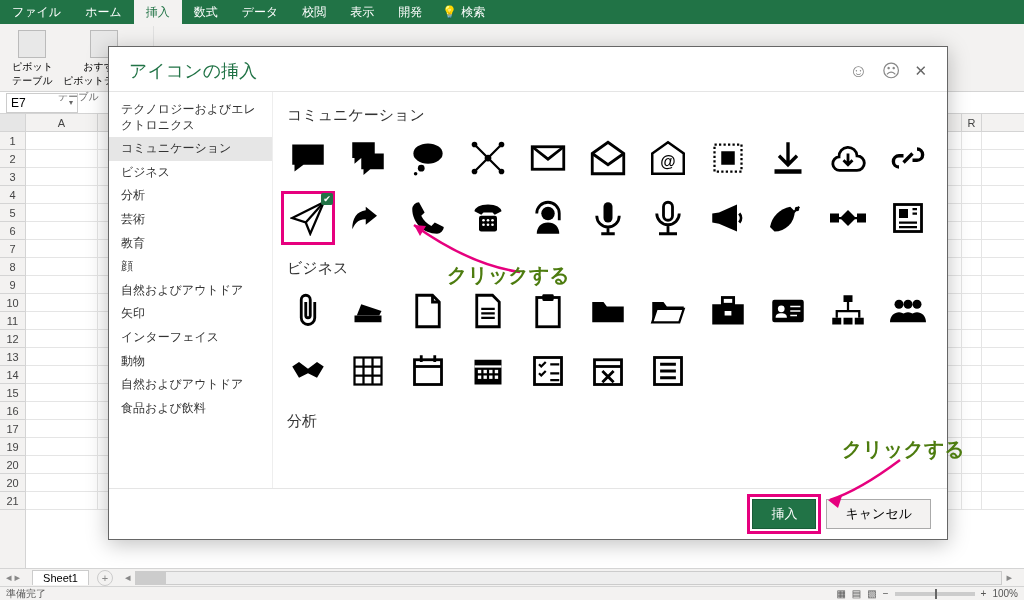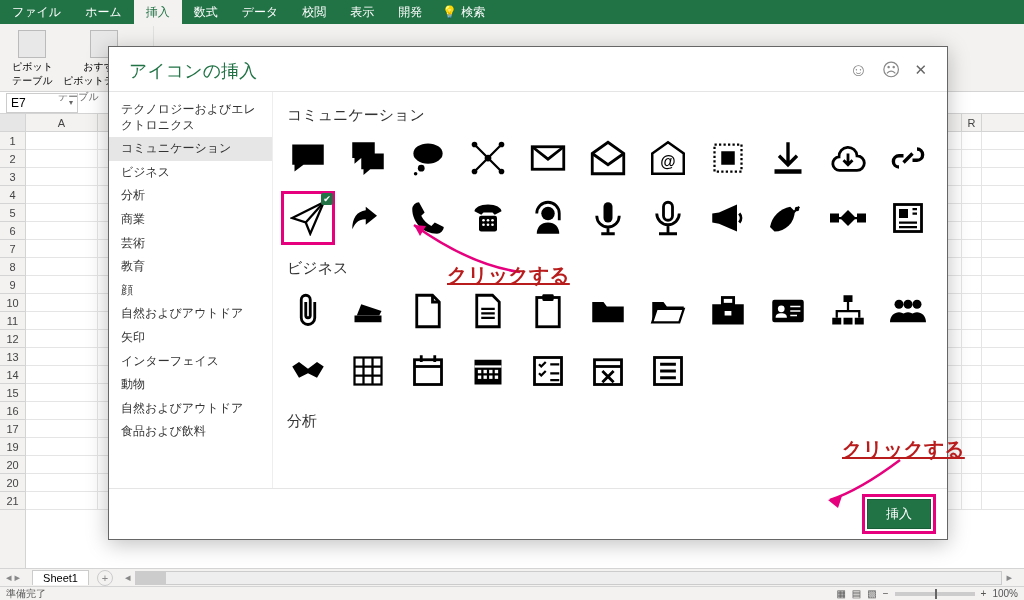--- a/index.html
+++ b/index.html
@@ -44,40 +44,40 @@
 .scroll-track { flex:1; height:14px; background:#eee; border:1px solid #ccc; position:relative; }
 .scroll-thumb { position:absolute; left:0; top:0; bottom:0; width:30px; background:#ccc; }
 
 .status { position: absolute; bottom: 0; left: 0; right: 0; height: 14px; background: #f3f2f1; border-top: 1px solid #d4d4d4; font-size: 10px; color: #555; display: flex; align-items: center; padding: 0 6px; justify-content: space-between; }
 .status-right { display: flex; gap: 6px; align-items: center; }
 .zoom-bar { width: 80px; height: 4px; background: #ccc; position: relative; }
 .zoom-handle { position:absolute; left:40px; top:-3px; width:2px; height:10px; background:#666; }
 
 
 .dialog { position: absolute; left: 108px; top: 46px; width: 840px; height: 494px; background: #fff; border: 1px solid #666; box-shadow: 0 4px 20px rgba(0,0,0,0.25); display: flex; flex-direction: column; }
-.dlg-header { padding: 12px 20px 8px 20px; display: flex; justify-content: space-between; align-items: flex-start; border-bottom: 1px solid #e5e5e5; }
+.dlg-header { padding: 12px 20px 8px 20px; display: flex; justify-content: space-between; align-items: center; border-bottom: 1px solid #e5e5e5; }
 .dlg-title { font-size: 18px; color: #217346; }
 .dlg-header-right { display: flex; gap: 14px; align-items: center; color: #888; }
 .dlg-body { flex: 1; display: flex; overflow: hidden; }
 .dlg-cats { width: 164px; border-right: 1px solid #eee; overflow-y: auto; padding: 6px 0; }
 .cat-item { padding: 4px 12px; font-size: 12px; color: #333; cursor: pointer; line-height: 1.3; }
 .cat-item.selected { background: #e6e6e6; }
 .dlg-icons { flex: 1; overflow-y: auto; padding: 10px 12px 0 12px; }
 .icon-section-title { font-size: 15px; color: #333; margin: 4px 0 10px 2px; }
 .icon-grid { display: flex; flex-wrap: wrap; gap: 14px 14px; margin-bottom: 18px; }
 .icon-cell { width: 46px; height: 46px; display: flex; align-items: center; justify-content: center; cursor: pointer; position: relative; }
 .icon-cell.selected { outline: 3px solid #e6007e; outline-offset: 1px; }
 .icon-cell.selected::after { content: "✔"; position: absolute; top: -2px; right: -2px; background: #217346; color: #fff; font-size: 9px; width: 12px; height: 12px; border-radius: 2px; display: flex; align-items: center; justify-content: center; }
 .icon-cell svg { width: 36px; height: 36px; }
 .dlg-footer { border-top: 1px solid #e5e5e5; padding: 10px 16px; display: flex; justify-content: flex-end; gap: 10px; }
 .btn { padding: 5px 18px; font-size: 13px; border: 1px solid #aaa; background: #f3f2f1; cursor: pointer; }
 .btn.primary { background: #217346; color: #fff; border-color: #195c38; outline: 3px solid #e6007e; outline-offset: 2px; }
 
 
-.anno { position: absolute; color: #b91c1c; font-size: 20px; font-weight: bold; pointer-events: none; text-decoration: underline; }
+.anno { position: absolute; color: #4d7c0f; font-size: 20px; font-weight: bold; pointer-events: none; }
 .arrow-line { stroke: #e6007e; stroke-width: 2.5; fill: none; }
 .arrow-head { fill: #e6007e; }
 </style>
 </head>
 <body>
 
 <div class="ribbon-tabs">
   <div class="ribbon-tab">ファイル</div>
   <div class="ribbon-tab">ホーム</div>
   <div class="ribbon-tab active">挿入</div>
@@ -536,21 +536,20 @@
       <span style="font-size:18px">☹</span>
       <span style="font-size:15px;color:#666">✕</span>
     </div>
   </div>
   <div class="dlg-body">
     <div class="dlg-cats">
         <div class="cat-item">テクノロジーおよびエレクトロニクス</div>
         <div class="cat-item selected">コミュニケーション</div>
         <div class="cat-item">ビジネス</div>
         <div class="cat-item">分析</div>
-        <div class="cat-item">商業</div>
         <div class="cat-item">芸術</div>
         <div class="cat-item">教育</div>
         <div class="cat-item">顔</div>
         <div class="cat-item">自然およびアウトドア</div>
         <div class="cat-item">矢印</div>
         <div class="cat-item">インターフェイス</div>
         <div class="cat-item">動物</div>
         <div class="cat-item">自然およびアウトドア</div>
         <div class="cat-item">食品および飲料</div>
       </div>
@@ -829,20 +828,21 @@
               <path d="M9 10h14M9 16h14M9 22h14" stroke="#000" stroke-width="2.5"></path>
             </svg>
           </div>
         </div>
         <div class="icon-section-title">分析</div>
         <div class="icon-grid"></div>
       </div>
   </div>
   <div class="dlg-footer">
     <button class="btn primary">挿入</button>
+    <button class="btn">キャンセル</button>
   </div>
 </div>
 
 <svg style="position:absolute;left:0;top:0;width:1024px;height:600px;pointer-events:none">
   <path class="arrow-line" d="M 520 272 Q 470 265 414 225"></path>
   <polygon class="arrow-head" points="414,225 426,226 420,236"></polygon>
   <path class="arrow-line" d="M 900 460 Q 860 490 830 500"></path>
   <polygon class="arrow-head" points="828,500 842,496 838,508"></polygon>
 </svg>
 <div class="anno" style="left:447px;top:262px">クリックする</div>

